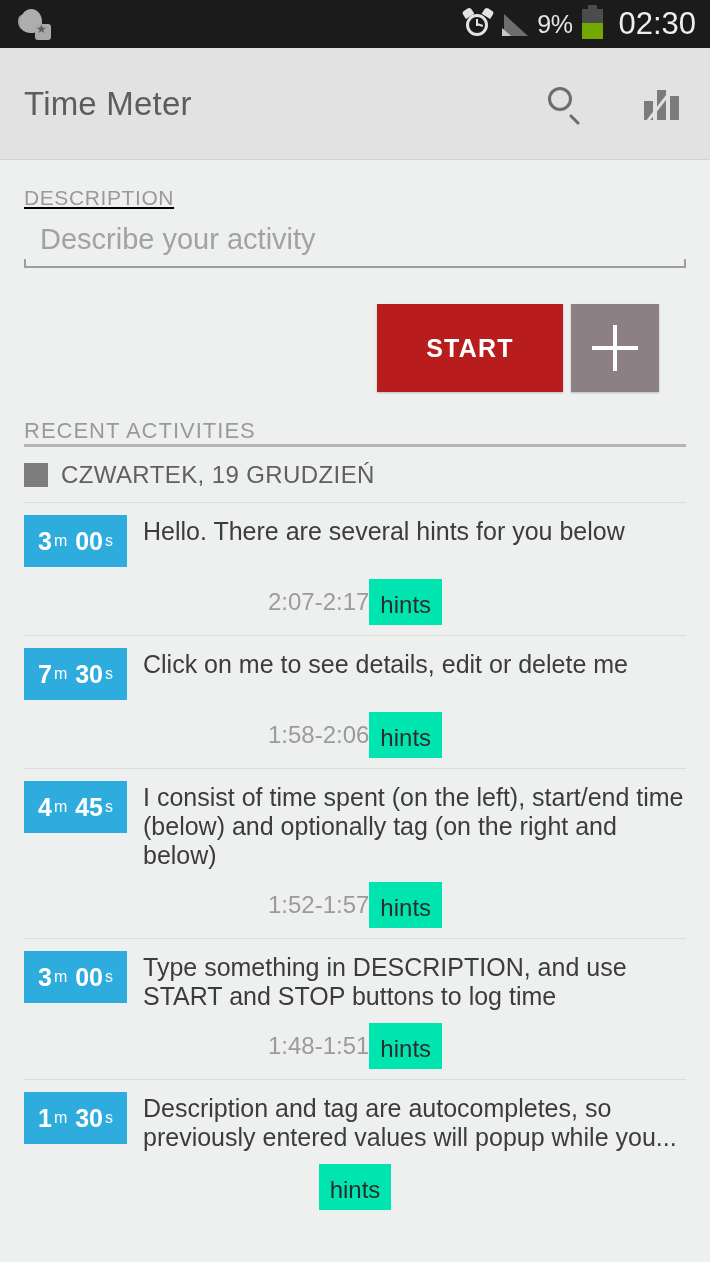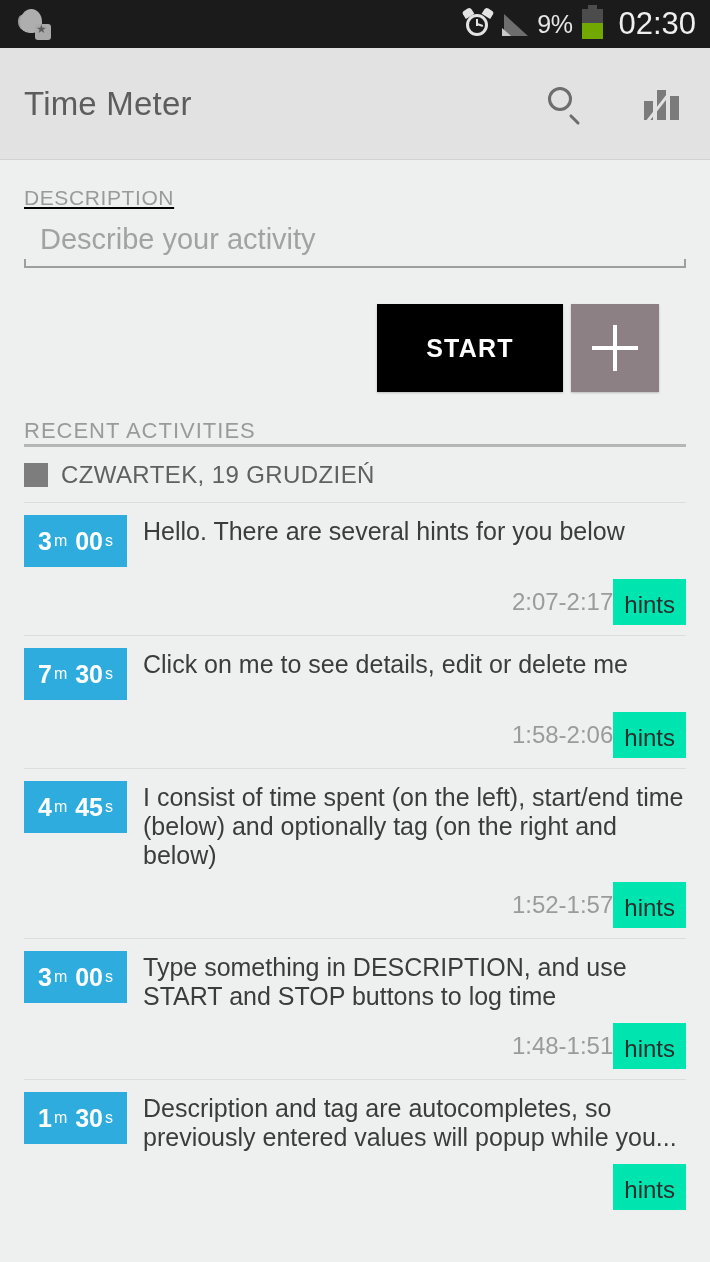--- a/index.html
+++ b/index.html
@@ -304,21 +304,21 @@
   .duration .unit.last { margin-right: 0; }
   .act-desc {
     font-size: 25px;
     color: #3c3c3c;
     line-height: 1.16;
     padding-top: 2px;
   }
   .act-bottom {
     display: flex;
     align-items: center;
-    justify-content: flex-end;
+    justify-content: center;
     margin-top: 12px;
     min-height: 38px;
   }
   .act-time {
     font-size: 24px;
     color: #9b9b9b;
   }
   .act-tag {
     background: #00e5b0;
     color: #2d2d2d;
@@ -379,21 +379,21 @@
   <div class="field">
     <div class="field-label">DESCRIPTION</div>
     <div class="field-input-wrap">
       <input class="field-input" type="text" placeholder="Describe your activity" style="">
       <span class="field-underline"></span>
     </div>
   </div>
 
 
   <div class="btn-row">
-    <button class="btn-start" style="background: #000000;">START</button>
+    <button class="btn-start" style="background: #b91c1c;">START</button>
     <button class="btn-add" style="background: rgb(141, 128, 133);">
       <span class="pv"></span>
       <span class="ph"></span>
     </button>
   </div>
 </div>
 
 <div class="recent-head">RECENT ACTIVITIES</div>
 
 <div class="day-header">

